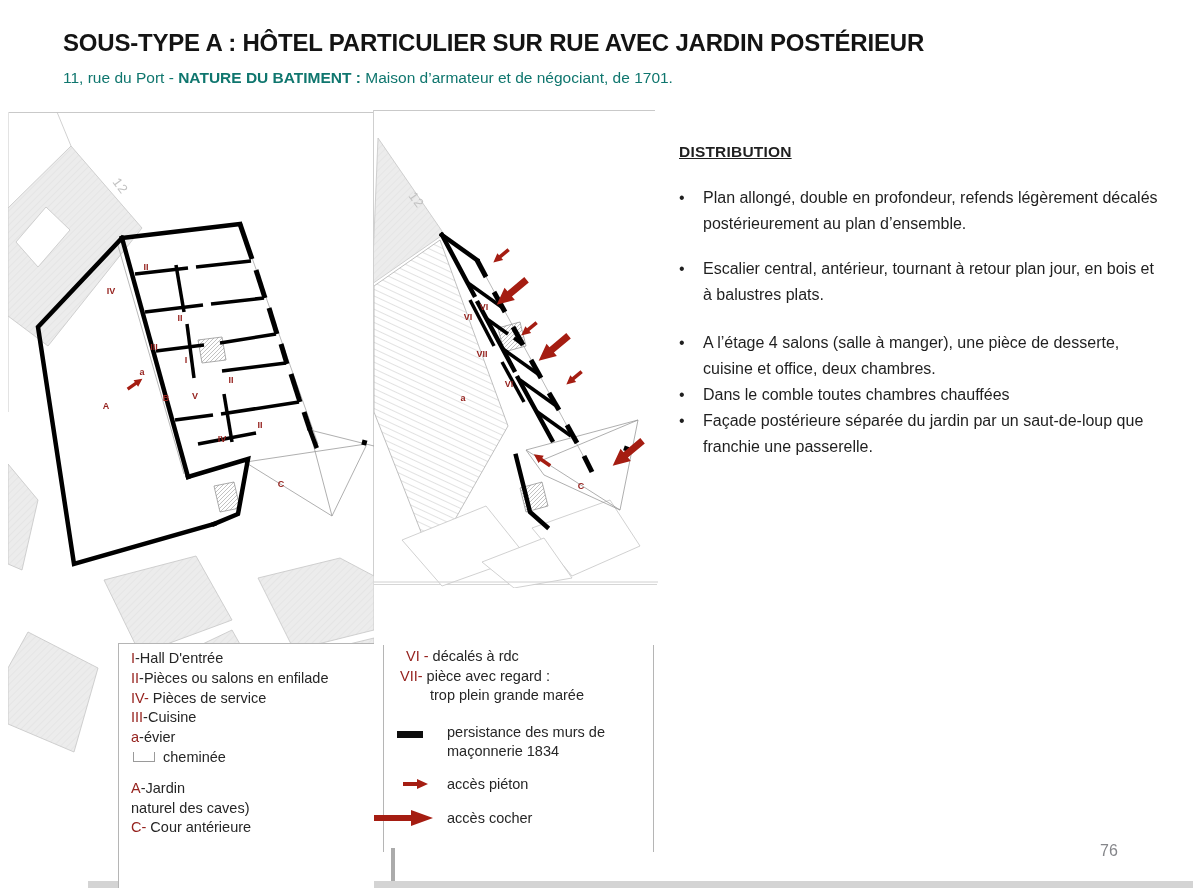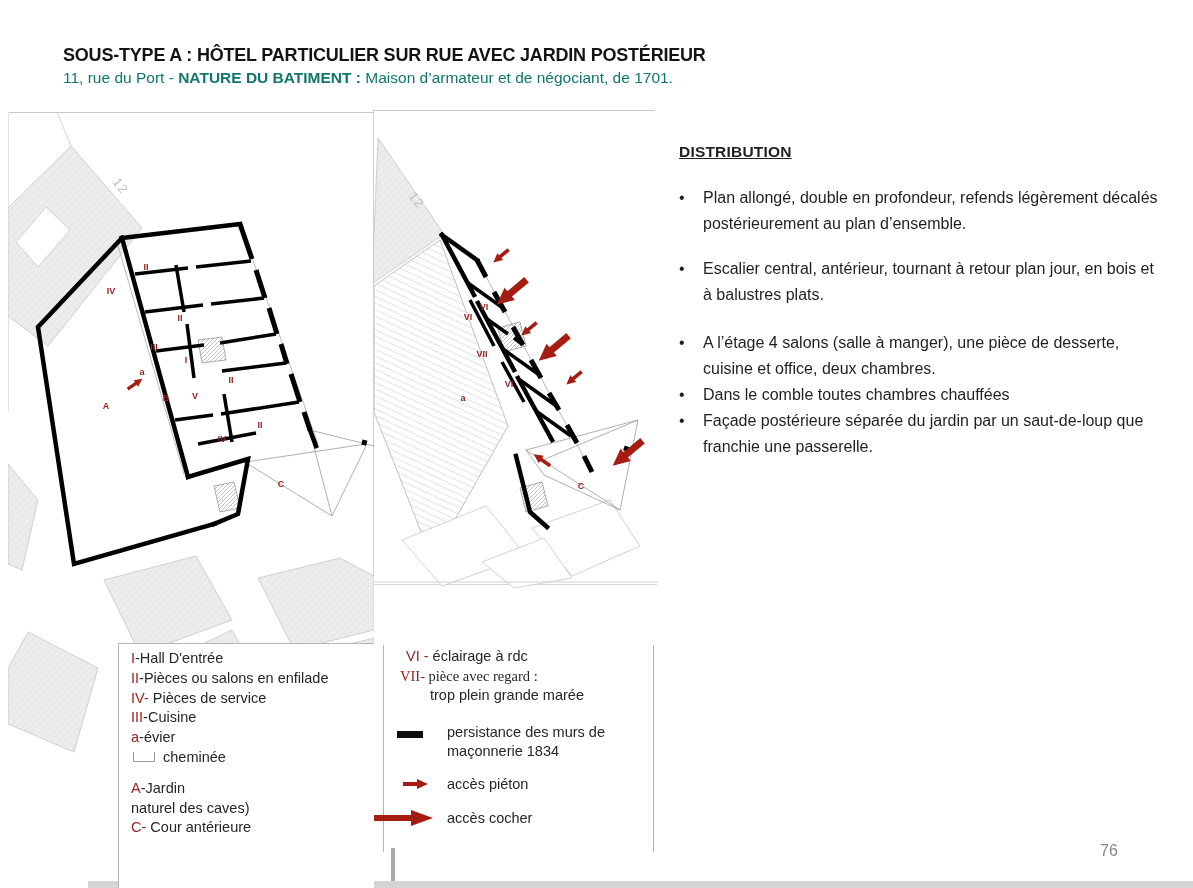--- a/index.html
+++ b/index.html
@@ -1,19 +1,19 @@
 <!DOCTYPE html>
 <html><head>
 <meta charset="utf-8">
 <style>
   html,body{margin:0;padding:0;background:#fff;width:1193px;height:888px;overflow:hidden;
     font-family:"Liberation Sans", sans-serif;color:#1f1f1f;position:relative;}
   .abs{position:absolute;}
   
-  #title{left:63px;top:29px;font-size:18px;font-weight:700;letter-spacing:-0.2px;color:#141414;white-space:nowrap;margin-top:16px;}
+  #title{left:63px;top:29px;font-size:24px;font-weight:700;letter-spacing:-0.2px;color:#141414;white-space:nowrap;}
   #subtitle{left:63px;top:69px;font-size:15.5px;color:#0f766e;white-space:nowrap;}
   #subtitle b{font-weight:700;}
   
   .hline,.vline{background:#c9c9c9;}
   
   #distribution{left:679px;top:143px;width:492px;}
   #dist-heading{font-size:15.5px;font-weight:700;text-decoration:underline;letter-spacing:0.2px;margin:0 0 24px 0;}
   .bullet{display:flex;font-size:16px;line-height:26px;}
   .bullet .dot{width:24px;flex:0 0 24px;}
   .bullet .btxt{width:458px;}
@@ -267,22 +267,22 @@
   <div class="lrow"><span class="chem-sym"></span><span>cheminée</span></div>
   <div class="lgap"></div>
   <div class="lrow"><span class="lkey">A</span><span>-Jardin</span></div>
   <div class="lrow"><span class="lkey"></span><span>naturel des caves)</span></div>
   <div class="lrow"><span class="lkey">C-</span><span> Cour antérieure</span></div>
 </div>
 
 <div class="abs vline" style="left:383px;top:645px;width:1px;height:207px;background:#b5b5b5;"></div>
 <div class="abs vline" style="left:653px;top:645px;width:1px;height:207px;background:#b5b5b5;"></div>
 
-<div class="abs rrow" style="left:406px;top:648px;"><span class="lkey">VI -</span><span> éclairage à rdc</span></div>
-<div class="abs rrow" style="left:400px;top:668px;font-family:Liberation Serif, serif;"><span class="lkey">VII-</span><span> pièce avec regard :</span></div>
+<div class="abs rrow" style="left:406px;top:648px;"><span class="lkey">VI -</span><span> décalés à rdc</span></div>
+<div class="abs rrow" style="left:400px;top:668px;"><span class="lkey">VII-</span><span> pièce avec regard :</span></div>
 <div class="abs rrow" style="left:430px;top:687px;">trop plein grande marée</div>
 
 <div class="abs wall-sym" style="left:397px;top:731px;"></div>
 <div class="abs rrow" style="left:447px;top:724px;">persistance des murs de</div>
 <div class="abs rrow" style="left:447px;top:743px;">maçonnerie  1834</div>
 
 <svg class="abs" style="left:403px;top:778px;" width="26" height="12" viewBox="0 0 26 12">
   <polygon points="0,4 14,4 14,1 25,6 14,11 14,8 0,8" fill="#a51d12"></polygon>
 </svg>
 <div class="abs rrow" style="left:447px;top:776px;">accès piéton</div>

